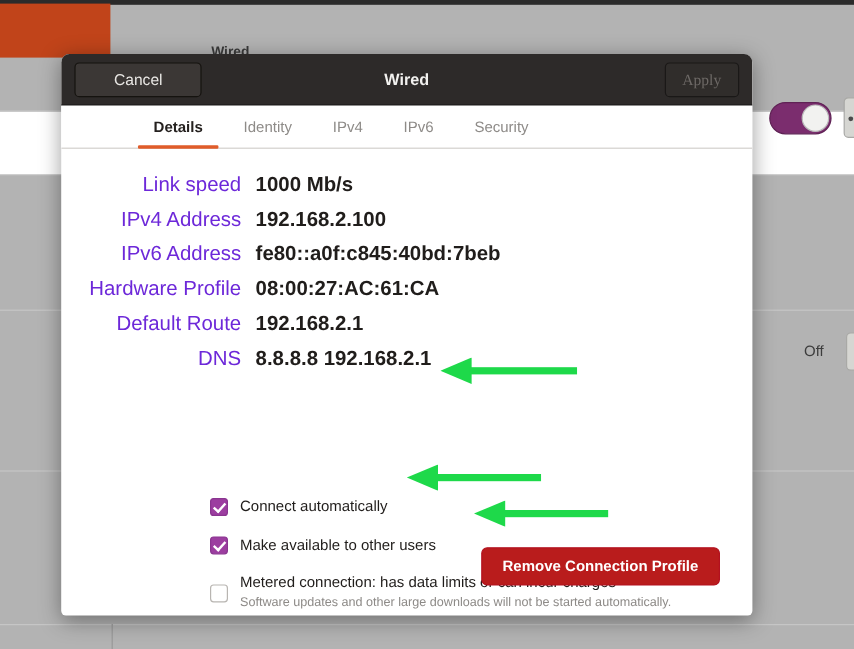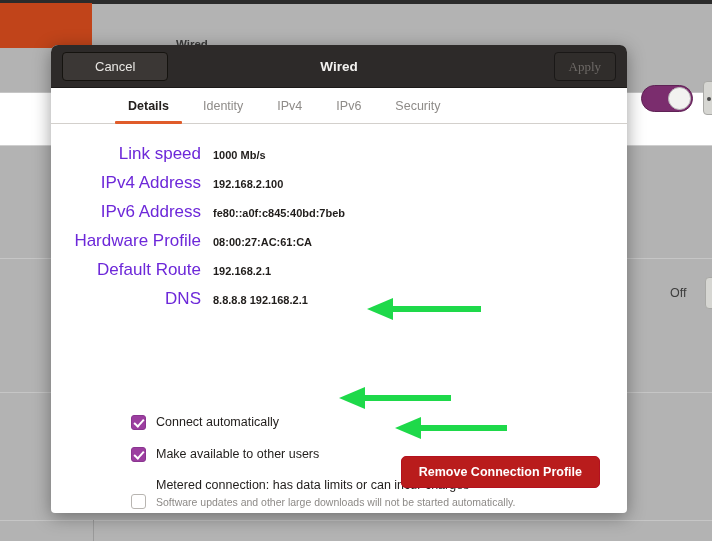--- a/index.html
+++ b/index.html
@@ -255,21 +255,21 @@
   .detail-label {
     width: 162px;
     text-align: right;
     padding-right: 12px;
     font-size: 17px;
     color: #6d28d9;
     white-space: nowrap;
   }
 
   .detail-value {
-    font-size: 11px;
+    font-size: 17px;
     color: #201d1b;
     font-weight: bold;
     white-space: nowrap;
   }
 
   
   .arrow {
     position: absolute;
     height: 22px;
     pointer-events: none;
@@ -282,22 +282,23 @@
   
   #checkbox-group {
     position: absolute;
     left: 80px;
     top: 290px;
     width: 470px;
   }
 
   .check-row {
     display: flex;
-    align-items: flex-end;
+    align-items: center;
     margin-bottom: 16px;
+    margin-left: 44px;
   }
 
   .checkbox {
     flex: none;
     width: 15px; height: 15px;
     border-radius: 3px;
     margin-top: 1px;
     margin-right: 10px;
     cursor: pointer;
     position: relative;

